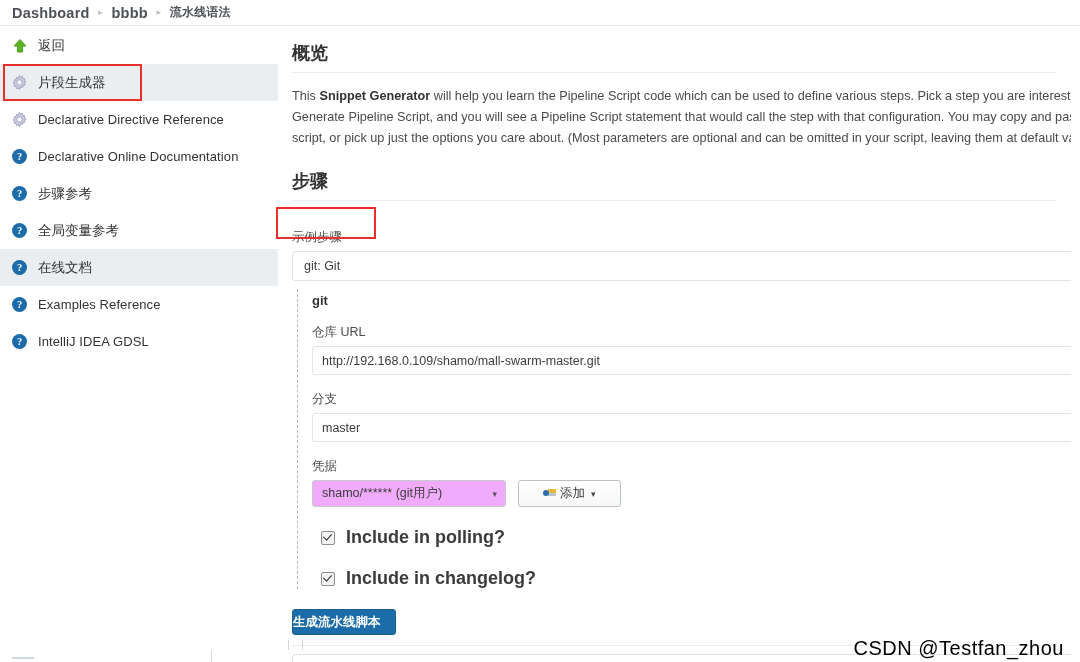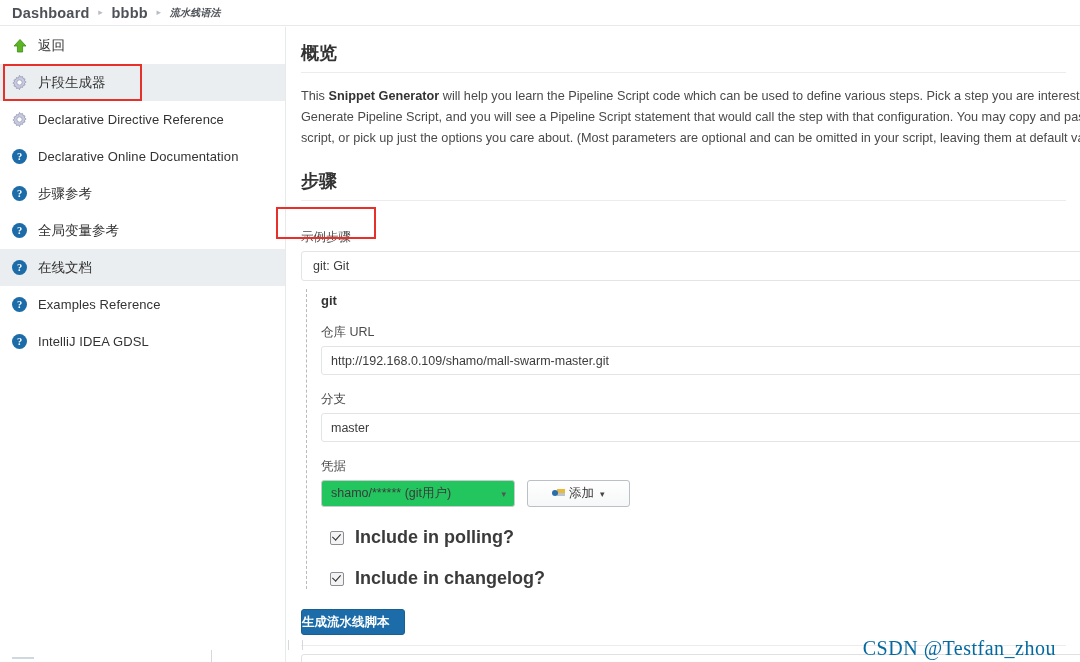--- a/index.html
+++ b/index.html
@@ -33,21 +33,21 @@
     padding-left: 12px;
     box-sizing: border-box;
   }
   .crumb {
     font-size: 14.5px;
     font-weight: bold;
     color: #4d5157;
     letter-spacing: 0.2px;
     cursor: pointer;
   }
-  .crumb.cjk { font-size: 10px; font-style: italic; }
+  .crumb.cjk { font-size: 12px; }
   .crumb-sep {
     width: 22px;
     text-align: center;
     color: #b9bdc2;
     font-size: 9px;
     line-height: 1;
     user-select: none;
   }
 
   
@@ -94,21 +94,21 @@
     font-size: 10.5px;
     font-weight: bold;
     line-height: 15px;
     text-align: center;
     font-family: "Liberation Serif", serif;
   }
 
   
   .main {
     position: absolute;
-    left: 287px; top: 27px;
+    left: 278px; top: 27px;
     width: 793px;
     height: 635px;
     background: #ffffff;
     overflow: hidden;
   }
   .section-title {
     font-size: 18px;
     font-weight: bold;
     color: #333333;
     margin: 14px 0 0 14px;
@@ -208,21 +208,21 @@
     margin-top: 5px;
     display: flex;
     align-items: center;
   }
   .cred-select {
     position: relative;
     width: 194px;
     height: 27px;
     border: 1px solid #c9ccce;
     border-radius: 3px;
-    background: #22c55e;
+    background: #f0abfc;
     font-size: 12.5px;
     color: #3c3c3c;
     padding-left: 9px;
     box-sizing: border-box;
     display: flex;
     align-items: center;
     cursor: pointer;
   }
   .cred-caret {
     position: absolute;
@@ -351,27 +351,27 @@
     position: absolute;
     border: 2.5px solid #e8302a;
     pointer-events: none;
     z-index: 40;
     box-sizing: border-box;
   }
 
   
   .watermark {
     position: absolute;
-    right: 24px;
+    right: 16px;
     bottom: 2px;
     font-size: 20px;
-    color: #0369a1;
+    color: #000000;
     letter-spacing: 0.5px;
     z-index: 50;
-    font-family: Liberation Serif, serif;
+    font-family: Liberation Sans, sans-serif;
     user-select: none;
   }
 
   
   .scroll-frag-a {
     position: absolute;
     left: 12px; bottom: 3px;
     width: 22px; height: 2px;
     background: #cfd8e0;
   }

